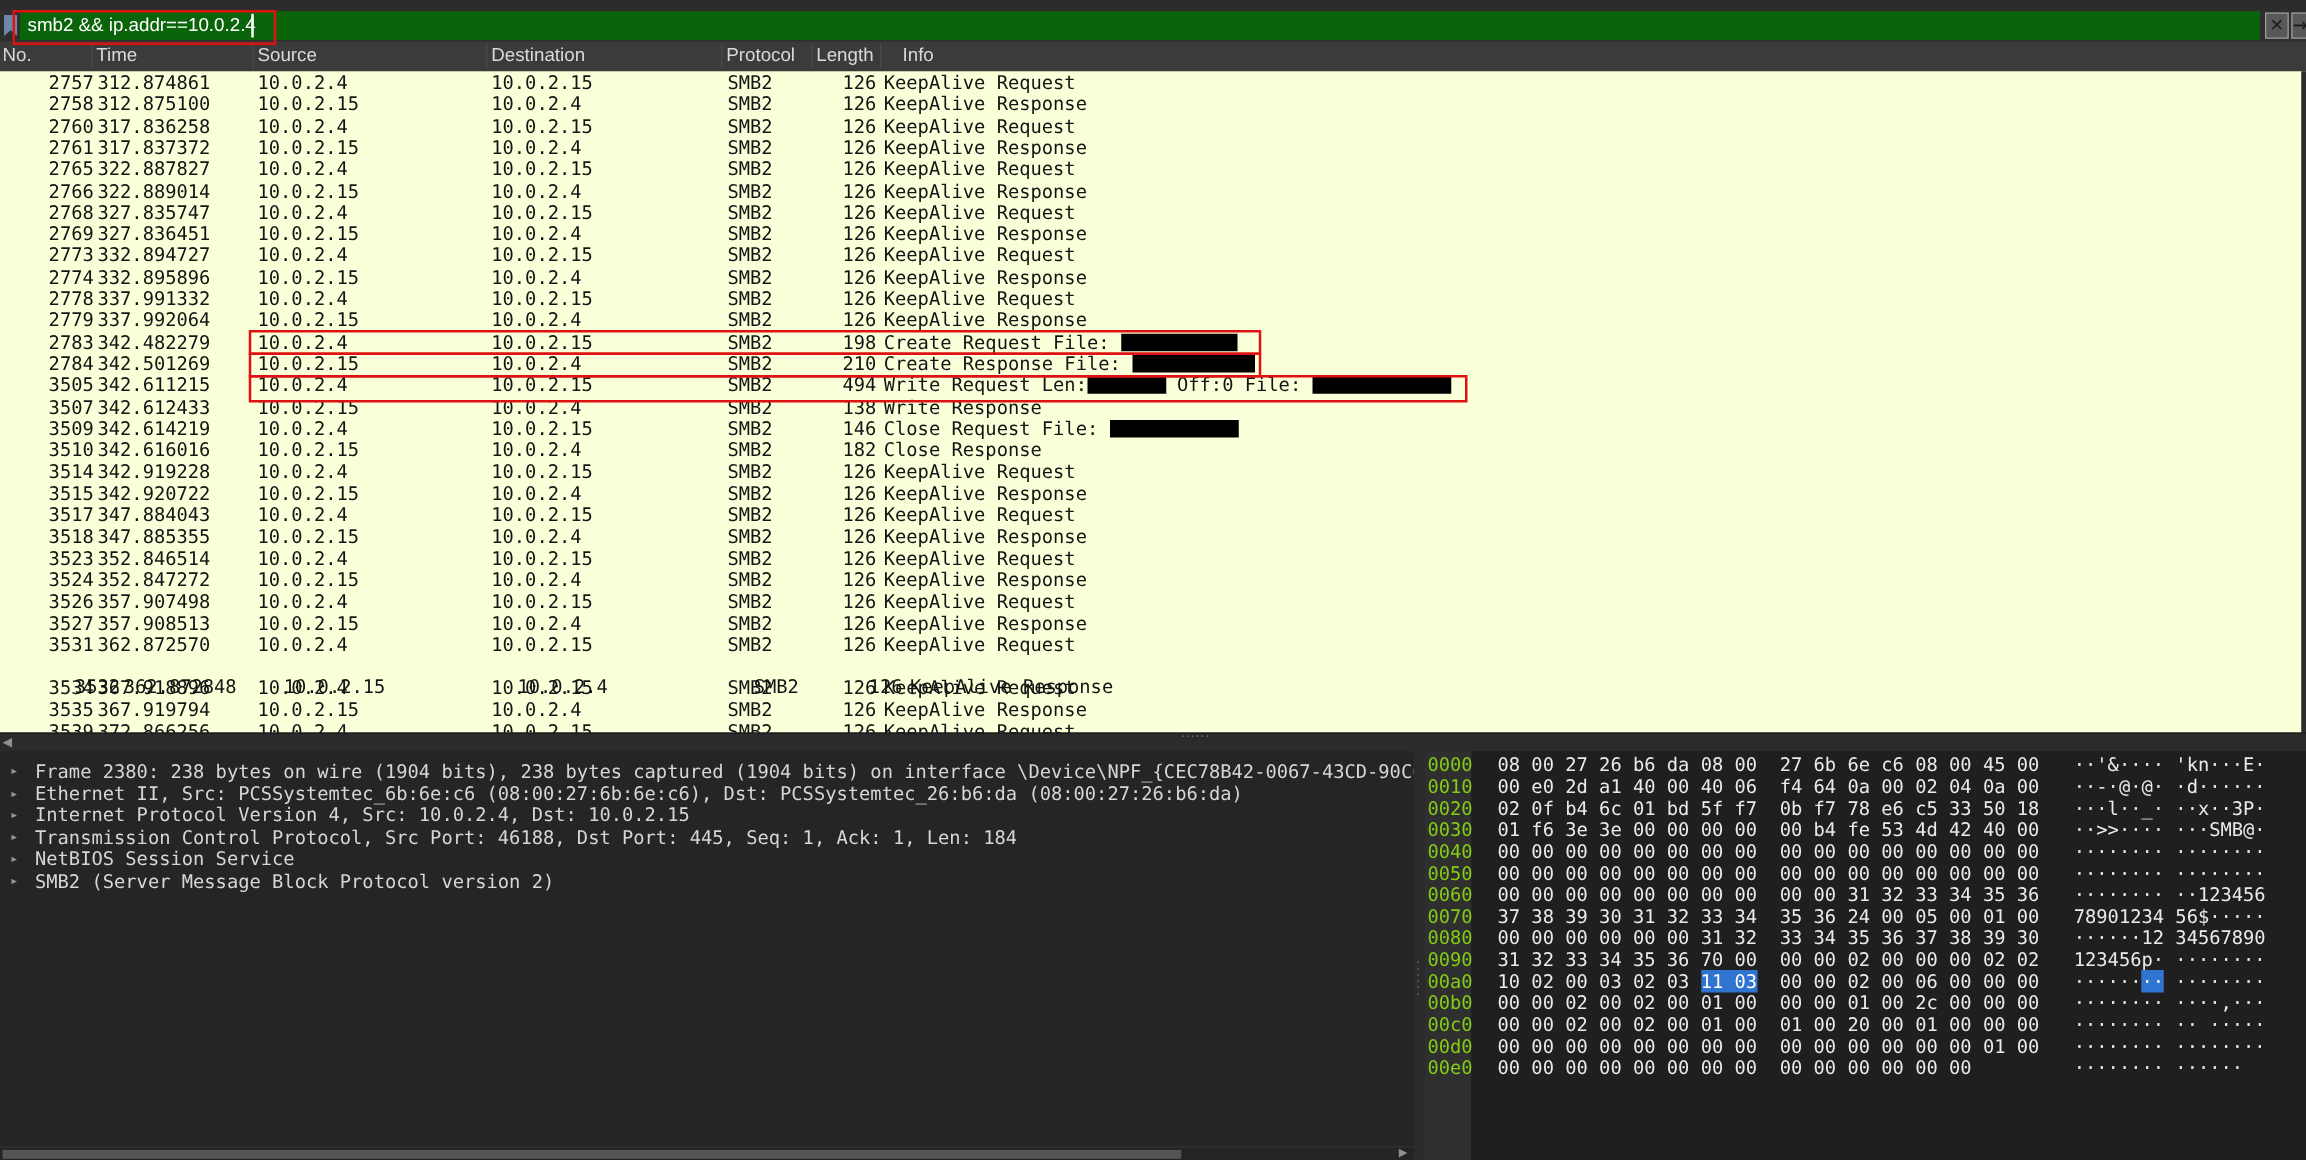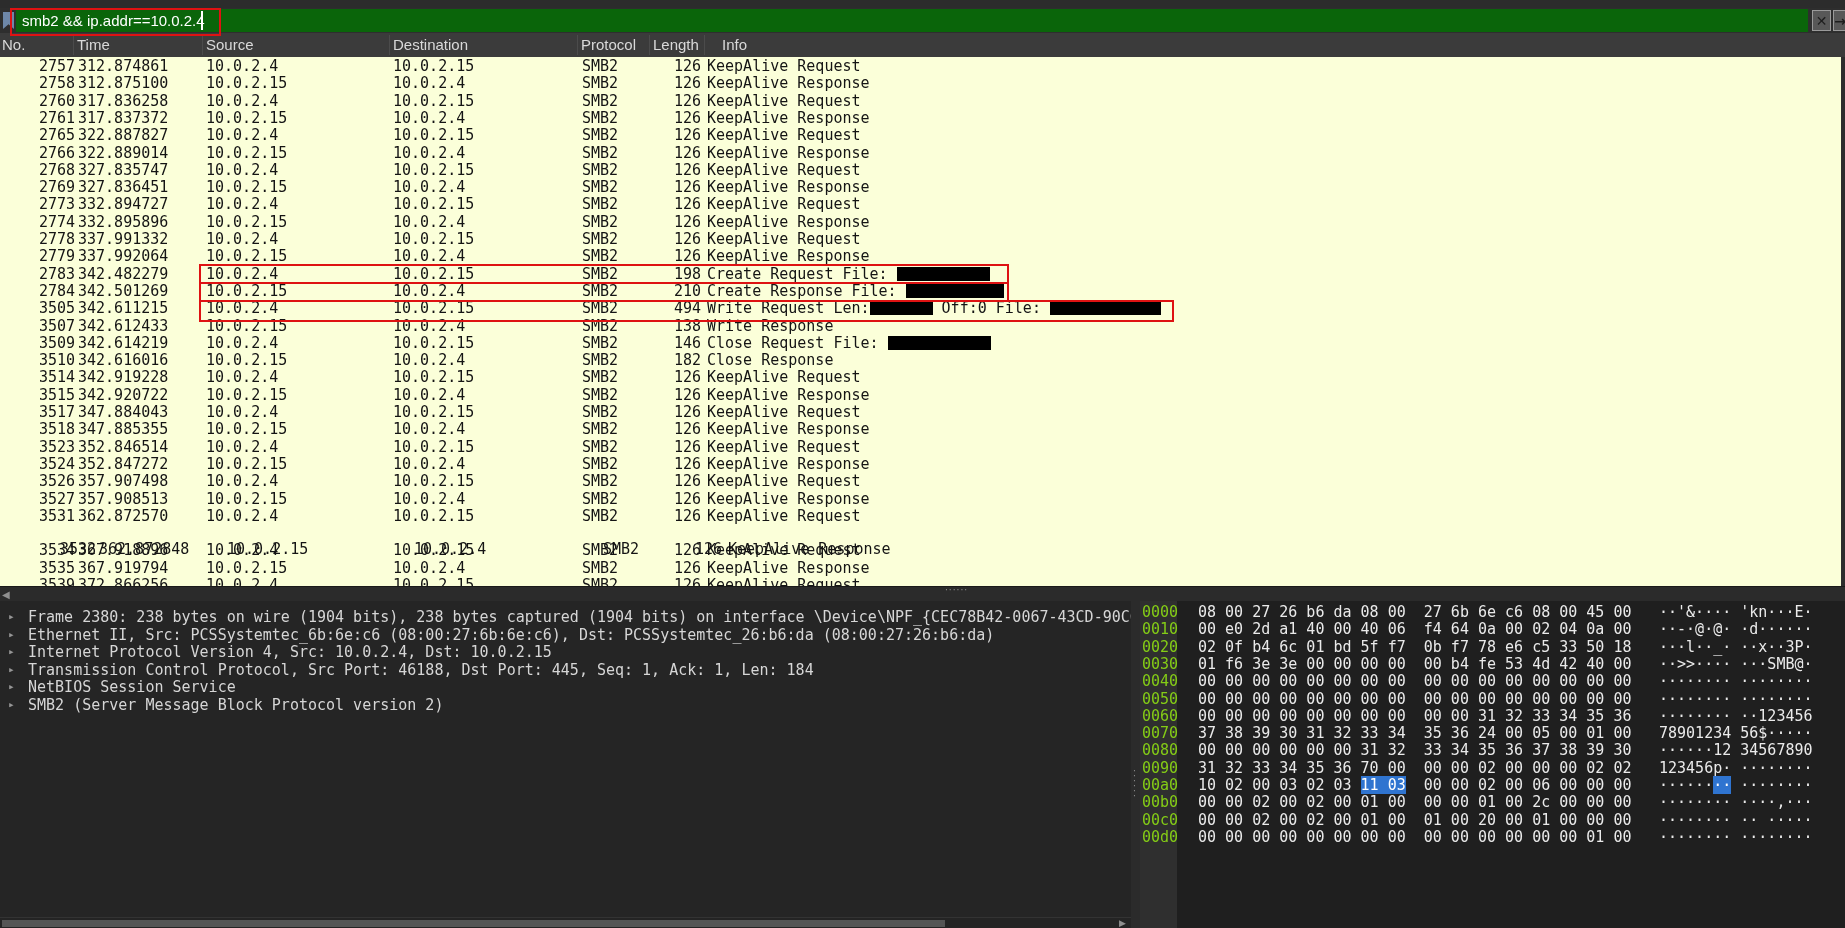--- a/index.html
+++ b/index.html
@@ -162,14 +162,15 @@
       <div class="hxrow" style="top: 71.2px;"><span class="hx-off">0040</span><span class="hx-bytes">00 00 00 00 00 00 00 00  00 00 00 00 00 00 00 00</span><span class="hx-ascii">········ ········</span></div>
       <div class="hxrow" style="top: 88.5px;"><span class="hx-off">0050</span><span class="hx-bytes">00 00 00 00 00 00 00 00  00 00 00 00 00 00 00 00</span><span class="hx-ascii">········ ········</span></div>
       <div class="hxrow" style="top: 105.8px;"><span class="hx-off">0060</span><span class="hx-bytes">00 00 00 00 00 00 00 00  00 00 31 32 33 34 35 36</span><span class="hx-ascii">········ ··123456</span></div>
       <div class="hxrow" style="top: 123.1px;"><span class="hx-off">0070</span><span class="hx-bytes">37 38 39 30 31 32 33 34  35 36 24 00 05 00 01 00</span><span class="hx-ascii">78901234 56$·····</span></div>
       <div class="hxrow" style="top: 140.4px;"><span class="hx-off">0080</span><span class="hx-bytes">00 00 00 00 00 00 31 32  33 34 35 36 37 38 39 30</span><span class="hx-ascii">······12 34567890</span></div>
       <div class="hxrow" style="top: 157.7px;"><span class="hx-off">0090</span><span class="hx-bytes">31 32 33 34 35 36 70 00  00 00 02 00 00 00 02 02</span><span class="hx-ascii">123456p· ········</span></div>
       <div class="hxrow" style="top: 175px;"><span class="hx-off">00a0</span><span class="hx-bytes">10 02 00 03 02 03 <span class="hl">11 03</span>  00 00 02 00 06 00 00 00</span><span class="hx-ascii">······<span class="hl">··</span> ········</span></div>
       <div class="hxrow" style="top: 192.3px;"><span class="hx-off">00b0</span><span class="hx-bytes">00 00 02 00 02 00 01 00  00 00 01 00 2c 00 00 00</span><span class="hx-ascii">········ ····,···</span></div>
       <div class="hxrow" style="top: 209.6px;"><span class="hx-off">00c0</span><span class="hx-bytes">00 00 02 00 02 00 01 00  01 00 20 00 01 00 00 00</span><span class="hx-ascii">········ ·· ·····</span></div>
       <div class="hxrow" style="top: 226.9px;"><span class="hx-off">00d0</span><span class="hx-bytes">00 00 00 00 00 00 00 00  00 00 00 00 00 00 01 00</span><span class="hx-ascii">········ ········</span></div>
+      <div class="hxrow" style="top: 244.2px;"><span class="hx-off">00e0</span><span class="hx-bytes">00 00 00 00 00 00 00 00  00 00 00 00 00 00</span><span class="hx-ascii">········ ······</span></div>
     </div>
 </div>
 
 </body></html>

